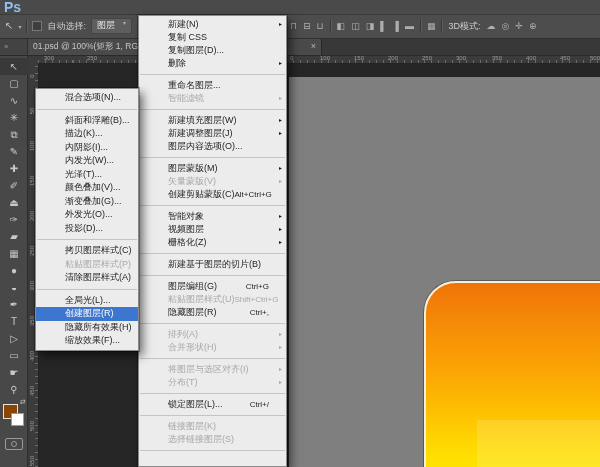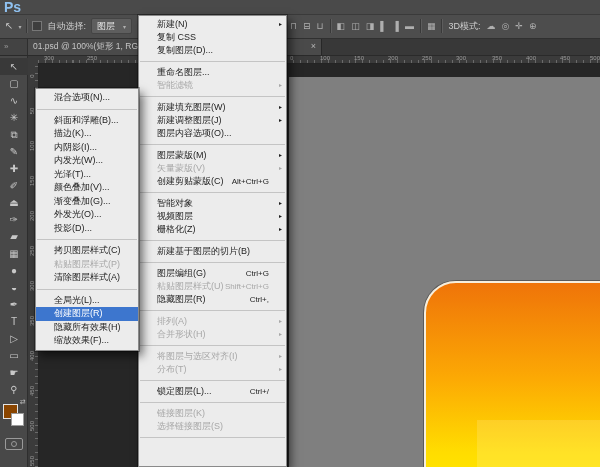--- a/index.html
+++ b/index.html
@@ -20,21 +20,21 @@
   #optionsbar{position:absolute;left:0;top:14px;width:600px;height:24px;
     background:#4D4D4D;border-bottom:1px solid #303030;z-index:30;}
   .ob-left{position:absolute;left:5px;top:0;height:24px;display:flex;align-items:center;gap:5px;}
   .ob-right{position:absolute;left:290px;top:0;height:24px;display:flex;align-items:center;gap:6px;
     font-size:9px;color:#B2B2B2;white-space:nowrap;}
   .ob-icon{font-size:10px;color:#C9C9C9;line-height:24px;}
   .ob-caret{font-size:6px;color:#AFAFAF;}
   .ob-sep{width:1px;height:14px;background:#393939;box-shadow:1px 0 0 #5d5d5d;}
   .ob-label{font-size:9px;color:#CDCDCD;}
   .ob-check{width:8px;height:8px;background:#3E3E3E;border:1px solid #777;}
-  .ob-drop{height:14px;display:flex;align-items:center;gap:8px;padding:0 5px;
+  .ob-drop{height:14px;display:flex;gap:8px;padding:0 5px;
     background:#5E5E5E;border:1px solid #444;border-radius:2px;
     font-size:9px;color:#E6E6E6;}
   .ob-ricon{font-size:9px;color:#AFAFAF;}
   
   #tabbar{position:absolute;left:0;top:38px;width:600px;height:17px;
     background:#383838;border-bottom:1px solid #2a2a2a;z-index:20;}
   #tools-header{position:absolute;left:0;top:0;width:28px;height:17px;background:#434343;
     border-right:1px solid #2e2e2e;color:#9A9A9A;font-size:8px;line-height:17px;padding-left:4px;box-sizing:border-box;}
   #doc-tab{position:absolute;left:28px;top:0;width:294px;height:17px;background:#4A4A4A;
     border-right:1px solid #272727;color:#C6C6C6;font-size:8.5px;line-height:17px;
@@ -75,21 +75,21 @@
     box-shadow:0 0 0 1px rgba(70,70,70,.65);z-index:3;}
   #shape-overlay{position:absolute;left:477px;top:420px;width:123px;height:47px;
     background:rgba(255,255,255,0.15);z-index:4;}
   
   .menu{position:absolute;background:#ECECEC;border:1px solid #8A8A8A;box-sizing:border-box;
     padding:2px 0;font-size:9px;color:#1E1E1E;
     box-shadow:0 0 0 1px rgba(0,0,0,.30),4px 5px 9px rgba(0,0,0,.55);}
   #layer-menu{left:138px;top:15px;width:149px;height:452px;overflow:hidden;z-index:55;}
   #style-submenu{left:35px;top:88px;width:104px;z-index:60;}
   .mi{height:13px;line-height:13px;display:flex;align-items:center;
-    padding:0 3px 0 18px;white-space:nowrap;}
+    padding:0 3px 0 29px;white-space:nowrap;}
   #style-submenu .mi{height:13.5px;line-height:13.5px;}
   .mi .lbl{flex:0 0 auto;}
   .mi .sc{margin-left:auto;padding-right:7px;font-size:8px;}
   .mi .arr{width:7px;text-align:right;font-size:5px;}
   .mi.disabled{color:#A8A8A8;}
   .mi.highlighted{background:#3D76CE;color:#FFFFFF;}
   .msep{height:1px;background:#C4C4C4;margin:4px 1px;}
 </style>
 </head>
 <body>
@@ -257,20 +257,25 @@
     <div class="mi">
       <span class="lbl">复制 CSS</span>
       <span class="sc"></span>
       <span class="arr"></span>
     </div>
     <div class="mi">
       <span class="lbl">复制图层(D)...</span>
       <span class="sc"></span>
       <span class="arr"></span>
     </div>
+    <div class="mi">
+      <span class="lbl">删除</span>
+      <span class="sc"></span>
+      <span class="arr">►</span>
+    </div>
     <div class="msep"></div>
     <div class="mi">
       <span class="lbl">重命名图层...</span>
       <span class="sc"></span>
       <span class="arr"></span>
     </div>
     <div class="mi disabled">
       <span class="lbl">智能滤镜</span>
       <span class="sc"></span>
       <span class="arr">►</span>

